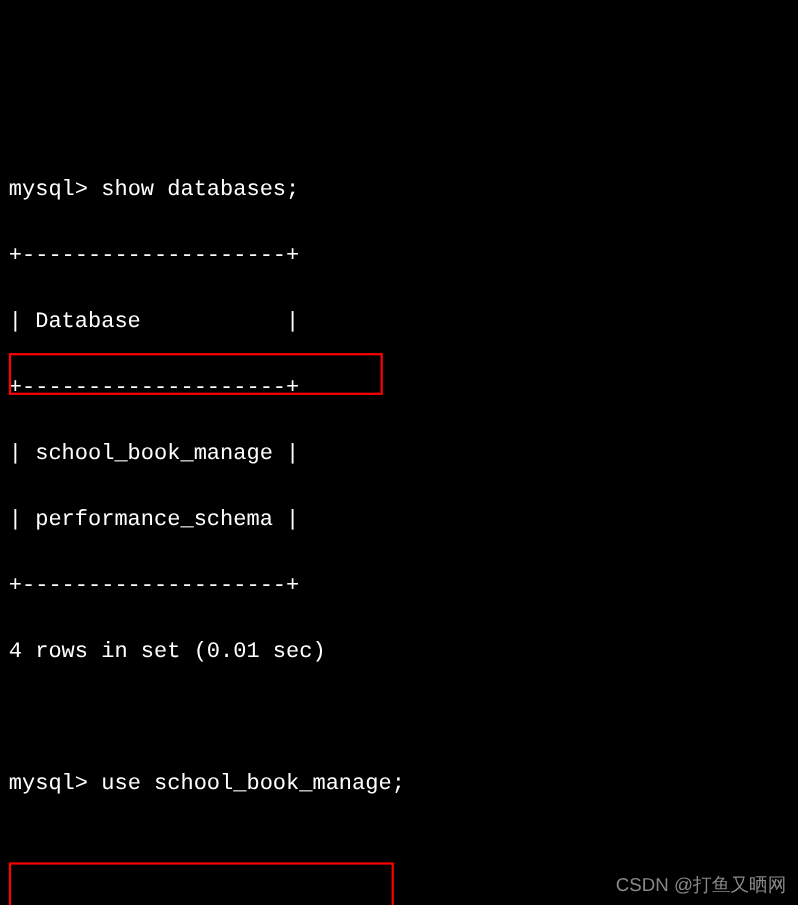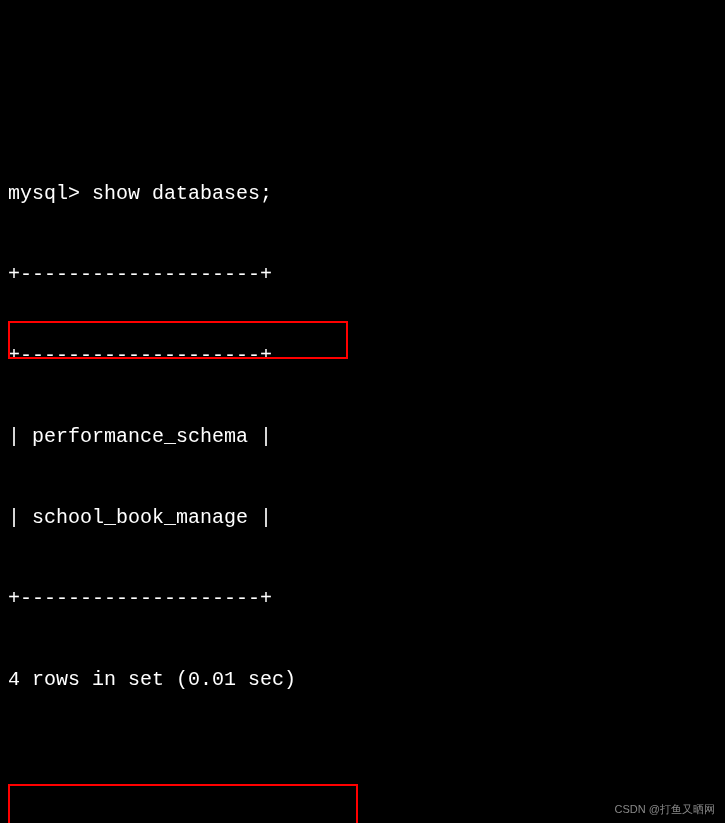--- a/index.html
+++ b/index.html
@@ -18,21 +18,20 @@
       height: 823px;
       position: relative;
       white-space: pre;
     }
     .terminal {
       position: relative;
     }
     .line {
       display: block;
       height: 30px;
-      margin-top: 21px;
     }
     .highlight-box {
       position: absolute;
       border: 2px solid #ff0000;
       pointer-events: none;
     }
     .box1 {
       left: 0px;
       top: 193px;
       width: 340px;
@@ -41,37 +40,38 @@
     .box2 {
       left: 0px;
       top: 656px;
       width: 350px;
       height: 70px;
     }
     .watermark {
       position: absolute;
       bottom: 6px;
       right: 10px;
-      font-size: 11px;
+      font-size: 17px;
       color: #888;
       font-family: sans-serif;
       white-space: normal;
     }
   </style>
 </head>
 <body>
 
 
 
 <div class="terminal">
 <span class="line"><span>mysql&gt;</span> <span>show databases;</span></span>
 <span class="line">+--------------------+</span>
+<span class="line">| Database           |</span>
 <span class="line">+--------------------+</span>
+<span class="line">| school_book_manage |</span>
 <span class="line">| performance_schema |</span>
-<span class="line">| school_book_manage |</span>
 <span class="line">+--------------------+</span>
 <span class="line">4 rows in set (0.01 sec)</span>
 <span class="line"> </span>
 <span class="line"><span>mysql&gt;</span> <span>use school_book_manage;</span></span>
 
 
 
 
 
 

